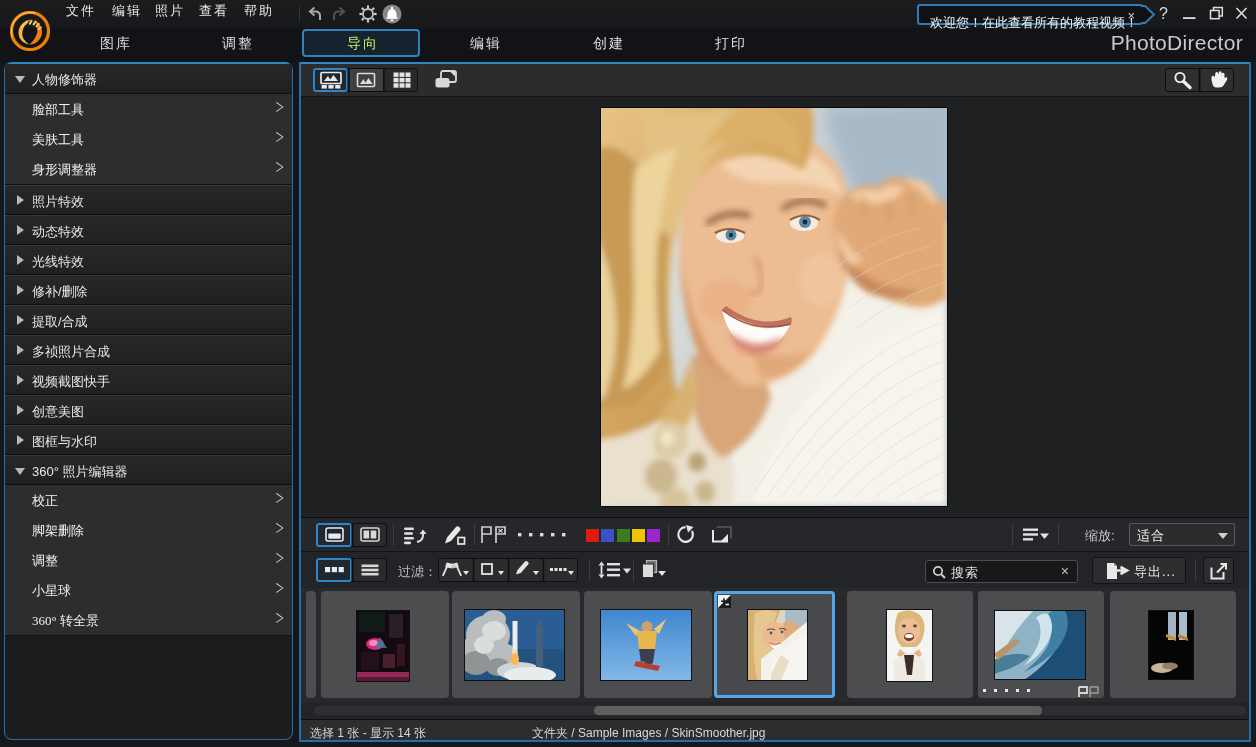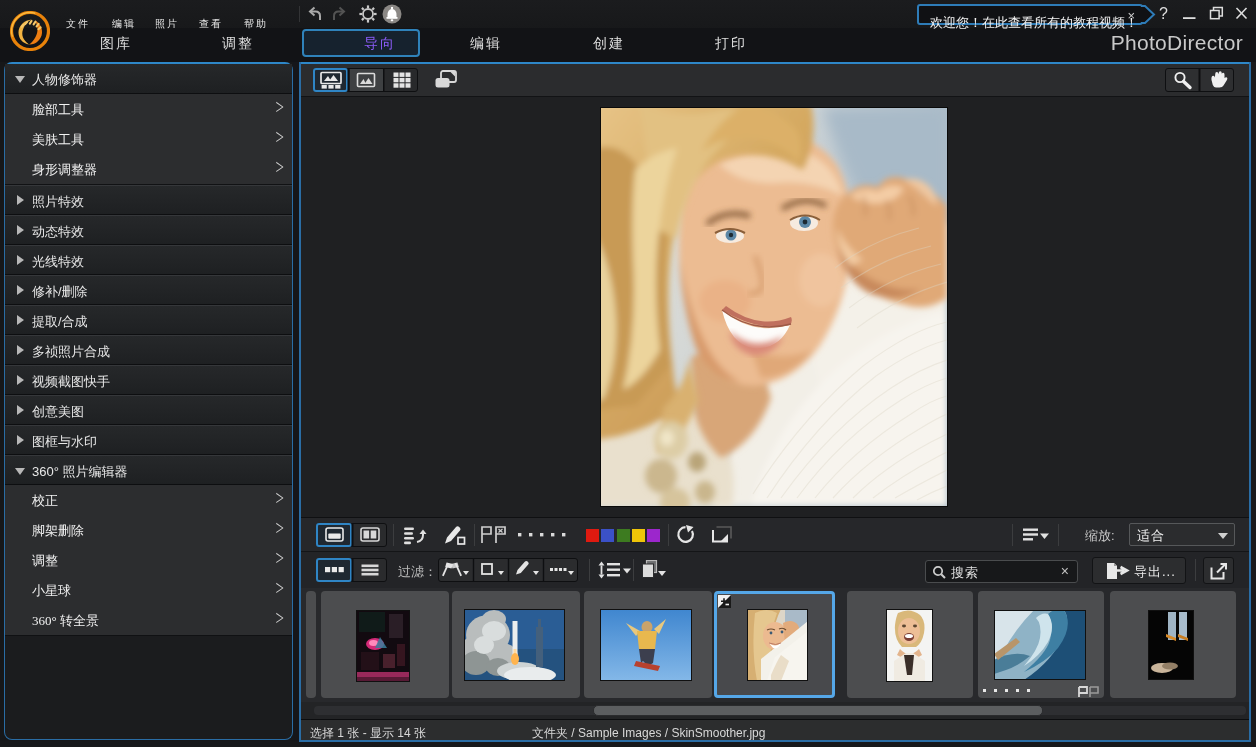--- a/index.html
+++ b/index.html
@@ -2,21 +2,21 @@
 <html><head><meta charset="utf-8">
 <style>
 html,body{margin:0;padding:0;width:1256px;height:747px;overflow:hidden;background:#161719;font-family:"Liberation Sans",sans-serif;}
 *{box-sizing:border-box;}
 .abs{position:absolute;}
 #app{position:relative;width:1256px;height:747px;}
 .sep{width:1px;background:#3c3d3f;}
 
 #topbar{left:0;top:0;width:1256px;height:62px;background:linear-gradient(#1b1c1e,#131416);}
 #tabrow{left:0;top:28px;width:1256px;height:34px;background:#121316;}
-.menuitem{top:17px;color:#e6e6e6;font-size:10px;letter-spacing:2px;}
+.menuitem{top:2px;color:#e6e6e6;font-size:13px;letter-spacing:2px;}
 .tabtxt{top:35px;color:#dfdfdf;font-size:14px;letter-spacing:2px;}
 #navtab{left:302px;top:29px;width:118px;height:28px;border:2px solid #2f82ba;border-radius:4px;background:#16222e;}
 #pdlogo-name{right:13px;top:31px;color:#c9c9c9;font-size:21px;letter-spacing:0.3px;}
 
 #notif{left:917px;top:4px;width:226px;height:21px;border:2px solid #2e7cb8;border-radius:3px;background:#101114;}
 #notif .nt{position:absolute;left:11px;top:8px;font-size:13px;color:#f2f2f2;}
 #notif .nx{position:absolute;right:6px;top:2px;font-size:13px;color:#cccccc;}
 
 #sidebar{left:4px;top:62px;width:289px;height:678px;background:#1b1c1e;border-left:1px solid #2a6da5;border-right:1px solid #2a6da5;border-bottom:1px solid #2a6da5;border-top:2px solid #2e87c8;border-radius:8px;}
 .mb{background:#2a6da5;z-index:4;}
@@ -111,21 +111,21 @@
           <path d="M63.5,10.5 L63.5,7.5 L72.3,7.5 L72.3,16 L69.1,16"></path>
         </g>
 <g stroke="#dddddd" stroke-width="1.6">
           <line x1="86.5" y1="8" x2="96.5" y2="18.5"></line>
           <line x1="96.5" y1="8" x2="86.5" y2="18.5"></line>
         </g>
 </svg></div>
 <span class="abs tabtxt" style="left:100px;">图库</span>
 <span class="abs tabtxt" style="left:222px;">调整</span>
 <div id="navtab" class="abs"></div>
-<span class="abs tabtxt" style="left:364px;top:35px;color:#8b5cf6;">导向</span>
+<span class="abs tabtxt" style="left:347px;top:35px;color:#bef264;">导向</span>
 <span class="abs tabtxt" style="left:470px;">编辑</span>
 <span class="abs tabtxt" style="left:593px;">创建</span>
 <span class="abs tabtxt" style="left:715px;">打印</span>
 <span class="abs" id="pdlogo-name">PhotoDirector</span>
 <div class="abs" style="left:293px;top:62px;width:7px;height:681px;background:#15161a;z-index:3;"></div>
 <div class="abs" style="left:1251px;top:62px;width:5px;height:681px;background:#191a1c;z-index:3;"></div>
 <div class="abs" style="left:0;top:741px;width:1256px;height:6px;background:#17181a;z-index:3;"></div>
 <div class="abs" style="left:299px;top:62px;width:952px;height:2px;background:#2e87c8;z-index:4;"></div>
 <div class="abs mb" style="left:299px;top:62px;width:2px;height:680px;"></div>
 <div class="abs mb" style="left:1249px;top:62px;width:2px;height:680px;"></div>

